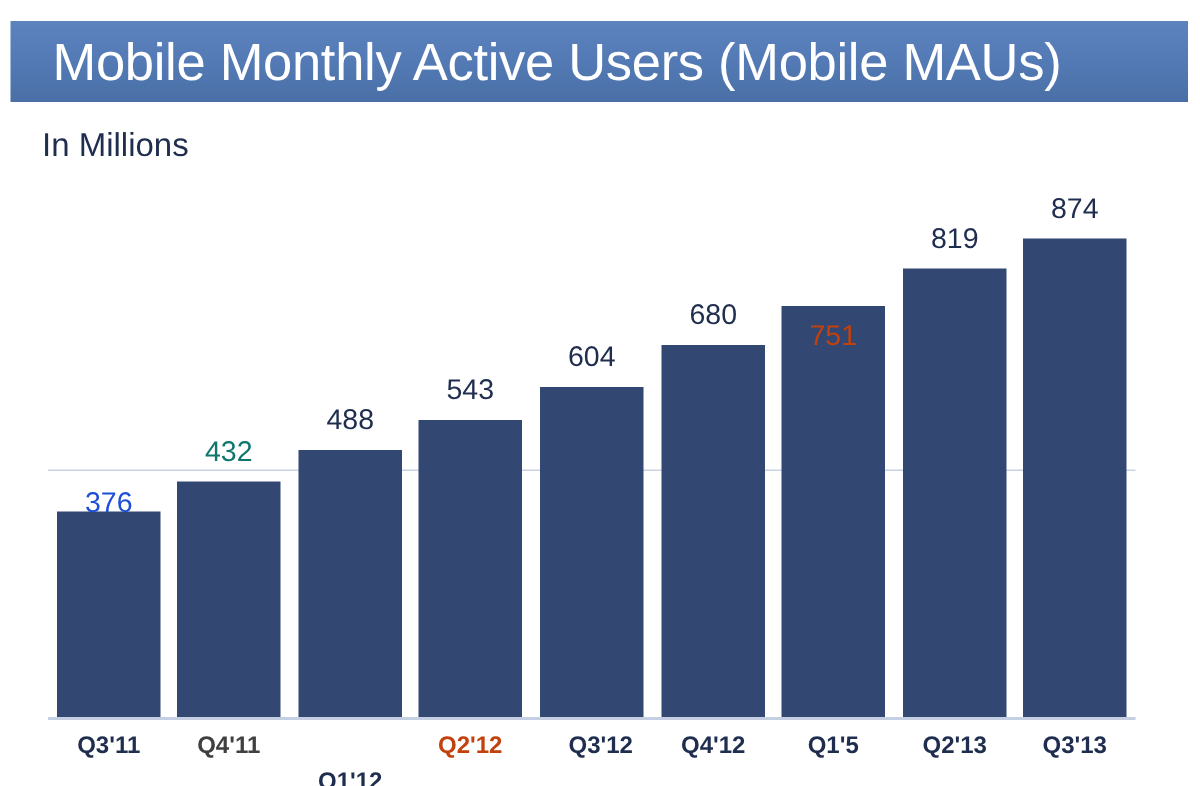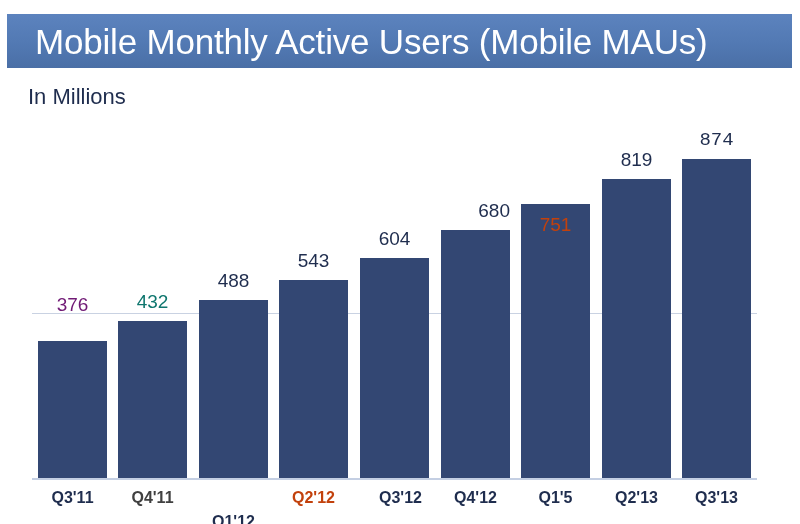--- a/index.html
+++ b/index.html
@@ -124,31 +124,31 @@
       <div class="bar" title="Q4'11: 432" style="left: 86px; width: 69px; height: 158px; background: rgb(51, 71, 115);"></div>
       <div class="bar" title="Q1'12: 488" style="left: 167px; width: 69px; height: 179px; background: rgb(51, 71, 115);"></div>
       <div class="bar" title="Q2'12: 543" style="left: 247px; width: 69px; height: 199px; background: rgb(51, 71, 115);"></div>
       <div class="bar" title="Q3'12: 604" style="left: 328px; width: 69px; height: 221px; background: rgb(51, 71, 115);"></div>
       <div class="bar" title="Q4'12: 680" style="left: 409px; width: 69px; height: 249px; background: rgb(51, 71, 115);"></div>
       <div class="bar" title="Q1'13: 751" style="left: 489px; width: 69px; height: 275px; background: rgb(51, 71, 115);"></div>
       <div class="bar" title="Q2'13: 819" style="left: 570px; width: 69px; height: 300px; background: rgb(51, 71, 115);"></div>
       <div class="bar" title="Q3'13: 874" style="left: 650px; width: 69px; height: 320px; background: rgb(51, 71, 115);"></div>
     </div>
   <div id="axis-line"></div>
-<div class="bar-value" style="left: 38px; width: 69px; top: 294px; color: #701a75;">376</div>
+<div class="bar-value" style="left: 38px; width: 69px; top: 325px; color: #1d4ed8;">376</div>
     <div class="cat-label" style="left: 38px; width: 69px; color: rgb(31, 45, 78);">Q3'11</div>
     <div class="bar-value" style="left: 118px; width: 69px; top: 291px; color: #0f766e;">432</div>
     <div class="cat-label" style="left: 118px; width: 69px; color: #404040;">Q4'11</div>
     <div class="bar-value" style="left: 199px; width: 69px; top: 270px; color: rgb(31, 45, 78);">488</div>
     <div class="cat-label" style="left: 199px; width: 69px; color: rgb(31, 45, 78); margin-top: 24px;">Q1'12</div>
     <div class="bar-value" style="left: 279px; width: 69px; top: 250px; color: rgb(31, 45, 78);">543</div>
     <div class="cat-label" style="left: 279px; width: 69px; color: #c2410c;">Q2'12</div>
     <div class="bar-value" style="left: 360px; width: 69px; top: 228px; color: rgb(31, 45, 78);">604</div>
     <div class="cat-label" style="left: 366px; width: 69px; color: rgb(31, 45, 78);">Q3'12</div>
-    <div class="bar-value" style="left: 441px; width: 69px; top: 200px; color: rgb(31, 45, 78); text-align: right;">680</div>
+    <div class="bar-value" style="left: 441px; width: 69px; top: 200px; color: rgb(31, 45, 78);">680</div>
     <div class="cat-label" style="left: 441px; width: 69px; color: rgb(31, 45, 78);">Q4'12</div>
     <div class="bar-value" style="left: 521px; width: 69px; top: 174px; color: #c2410c; margin-top: 40px;">751</div>
     <div class="cat-label" style="left: 521px; width: 69px; color: rgb(31, 45, 78);">Q1'5</div>
     <div class="bar-value" style="left: 602px; width: 69px; top: 149px; color: rgb(31, 45, 78);">819</div>
     <div class="cat-label" style="left: 602px; width: 69px; color: rgb(31, 45, 78);">Q2'13</div>
-    <div class="bar-value" style="left: 682px; width: 69px; top: 129px; color: rgb(31, 45, 78); font-family: Liberation Mono, monospace;">874</div>
+    <div class="bar-value" style="left: 682px; width: 69px; top: 129px; color: rgb(31, 45, 78);">874</div>
     <div class="cat-label" style="left: 682px; width: 69px; color: rgb(31, 45, 78);">Q3'13</div>
   </div>
 
 </body></html>

